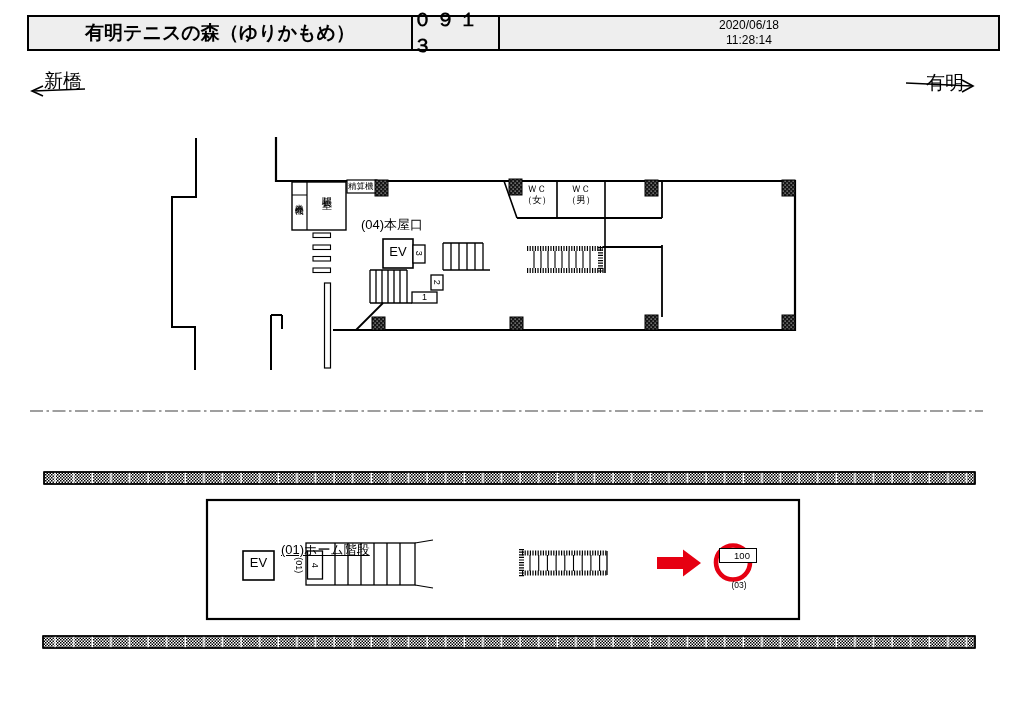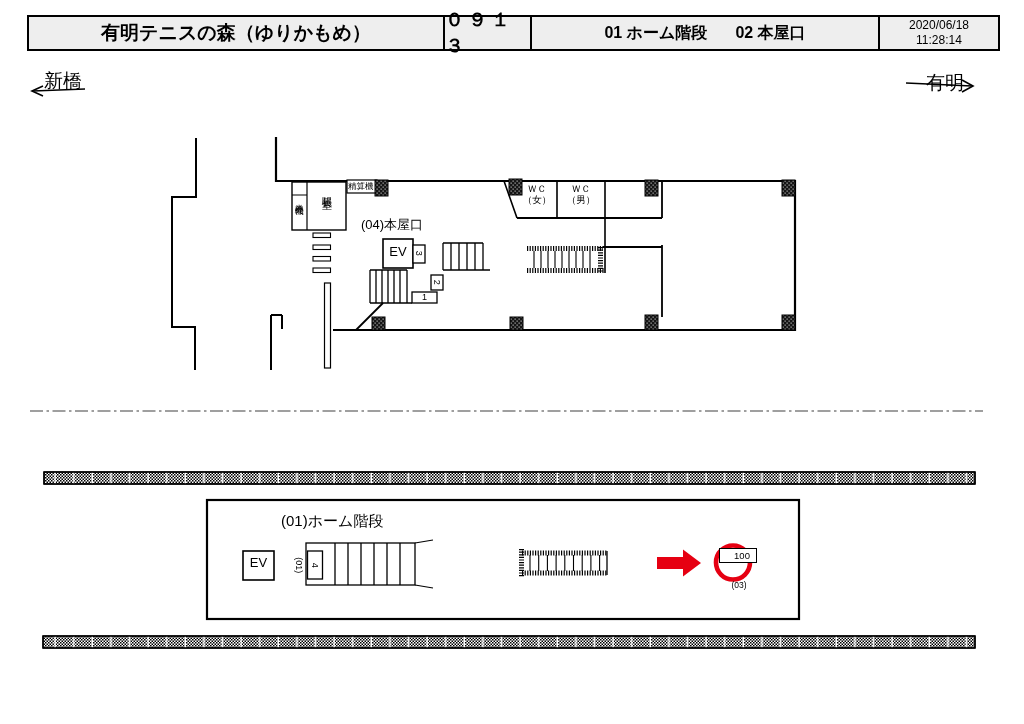--- a/index.html
+++ b/index.html
@@ -4,45 +4,41 @@
 <style>
   html,body{margin:0;padding:0;background:#fff;}
   body{width:1024px;height:724px;position:relative;overflow:hidden;
        font-family:"Liberation Sans","DejaVu Sans",sans-serif;color:#000;}
   
   .hdr{position:absolute;left:27px;top:15px;width:973px;height:36px;
        display:flex;border:2px solid #000;background:#eee;box-sizing:border-box;}
   .hdr .cell{display:flex;align-items:center;justify-content:center;
        box-sizing:border-box;border-right:2px solid #000;height:100%;}
   .hdr .cell:last-child{border-right:none;}
-  .c-name{width:416px;font-size:19px;font-weight:bold;}
+  .c-name{width:384px;font-size:19px;font-weight:bold;}
   .c-code{width:87px;font-size:19px;font-weight:bold;letter-spacing:4px;}
   .c-exits{width:348px;font-size:16px;font-weight:bold;gap:28px;}
   .c-time{flex:1;font-size:12px;line-height:1.25;flex-direction:column;}
   
   .dir{position:absolute;font-size:19px;font-weight:normal;}
   
   .lbl{position:absolute;line-height:1.15;white-space:nowrap;}
   .vtext{writing-mode:vertical-rl;text-orientation:upright;letter-spacing:1px;}
   .rot{transform:rotate(90deg);transform-origin:center center;}
   .ctr{text-align:center;}
   .marker-box{position:absolute;border:1px solid #000;background:#fff;
        text-align:center;padding-left:8px;}
   svg{position:absolute;left:0;top:0;}
 </style>
 </head>
 <body>
 
 <div class="hdr">
   <div class="cell c-name">有明テニスの森（ゆりかもめ）</div>
   <div class="cell c-code">０９１３</div>
-  <div class="cell c-exits">
-    <span>01 ホーム階段</span>
-    <span>02 本屋口</span>
-  </div>
   <div class="cell c-time">
     <span>2020/06/18</span>
     <span>11:28:14</span>
   </div>
 </div>
 
 <div class="dir" style="left:44px;top:68px;">新橋</div>
 <div class="dir" style="left:926px;top:70px;">有明</div>
 
 <svg width="1024" height="724" viewBox="0 0 1024 724">
@@ -184,18 +180,18 @@
 <div class="lbl ctr" style="left:412px;top:292px;width:25px;font-size:9px;">1</div>
 <div class="lbl ctr" style="left:518px;top:184px;width:38px;font-size:9.5px;">
   <div>ＷＣ</div>
   <div>（女）</div>
 </div>
 <div class="lbl ctr" style="left:559px;top:184px;width:44px;font-size:9.5px;">
   <div>ＷＣ</div>
   <div>（男）</div>
 </div>
 
-<div class="lbl" style="left:281px;top:512px;font-size:15px;">(01)ホーム階段</div>
+<div class="lbl" style="left:281px;top:543px;font-size:13px;text-decoration:underline;">(01)ホーム階段</div>
 <div class="lbl ctr" style="left:243px;top:556px;width:31px;font-size:13px;">EV</div>
 <div class="lbl ctr rot" style="left:284px;top:560px;width:30px;font-size:9px;">(01)</div>
 <div class="lbl ctr rot" style="left:301px;top:560px;width:28px;font-size:9px;">4</div>
 <div class="marker-box" style="left:719px;top:548px;width:28px;height:13px;font-size:9.5px;line-height:13px;">100</div>
 <div class="lbl ctr" style="left:719px;top:562px;width:40px;font-size:8.5px;margin-top:19px;">(03)</div>
 
 </body></html>

